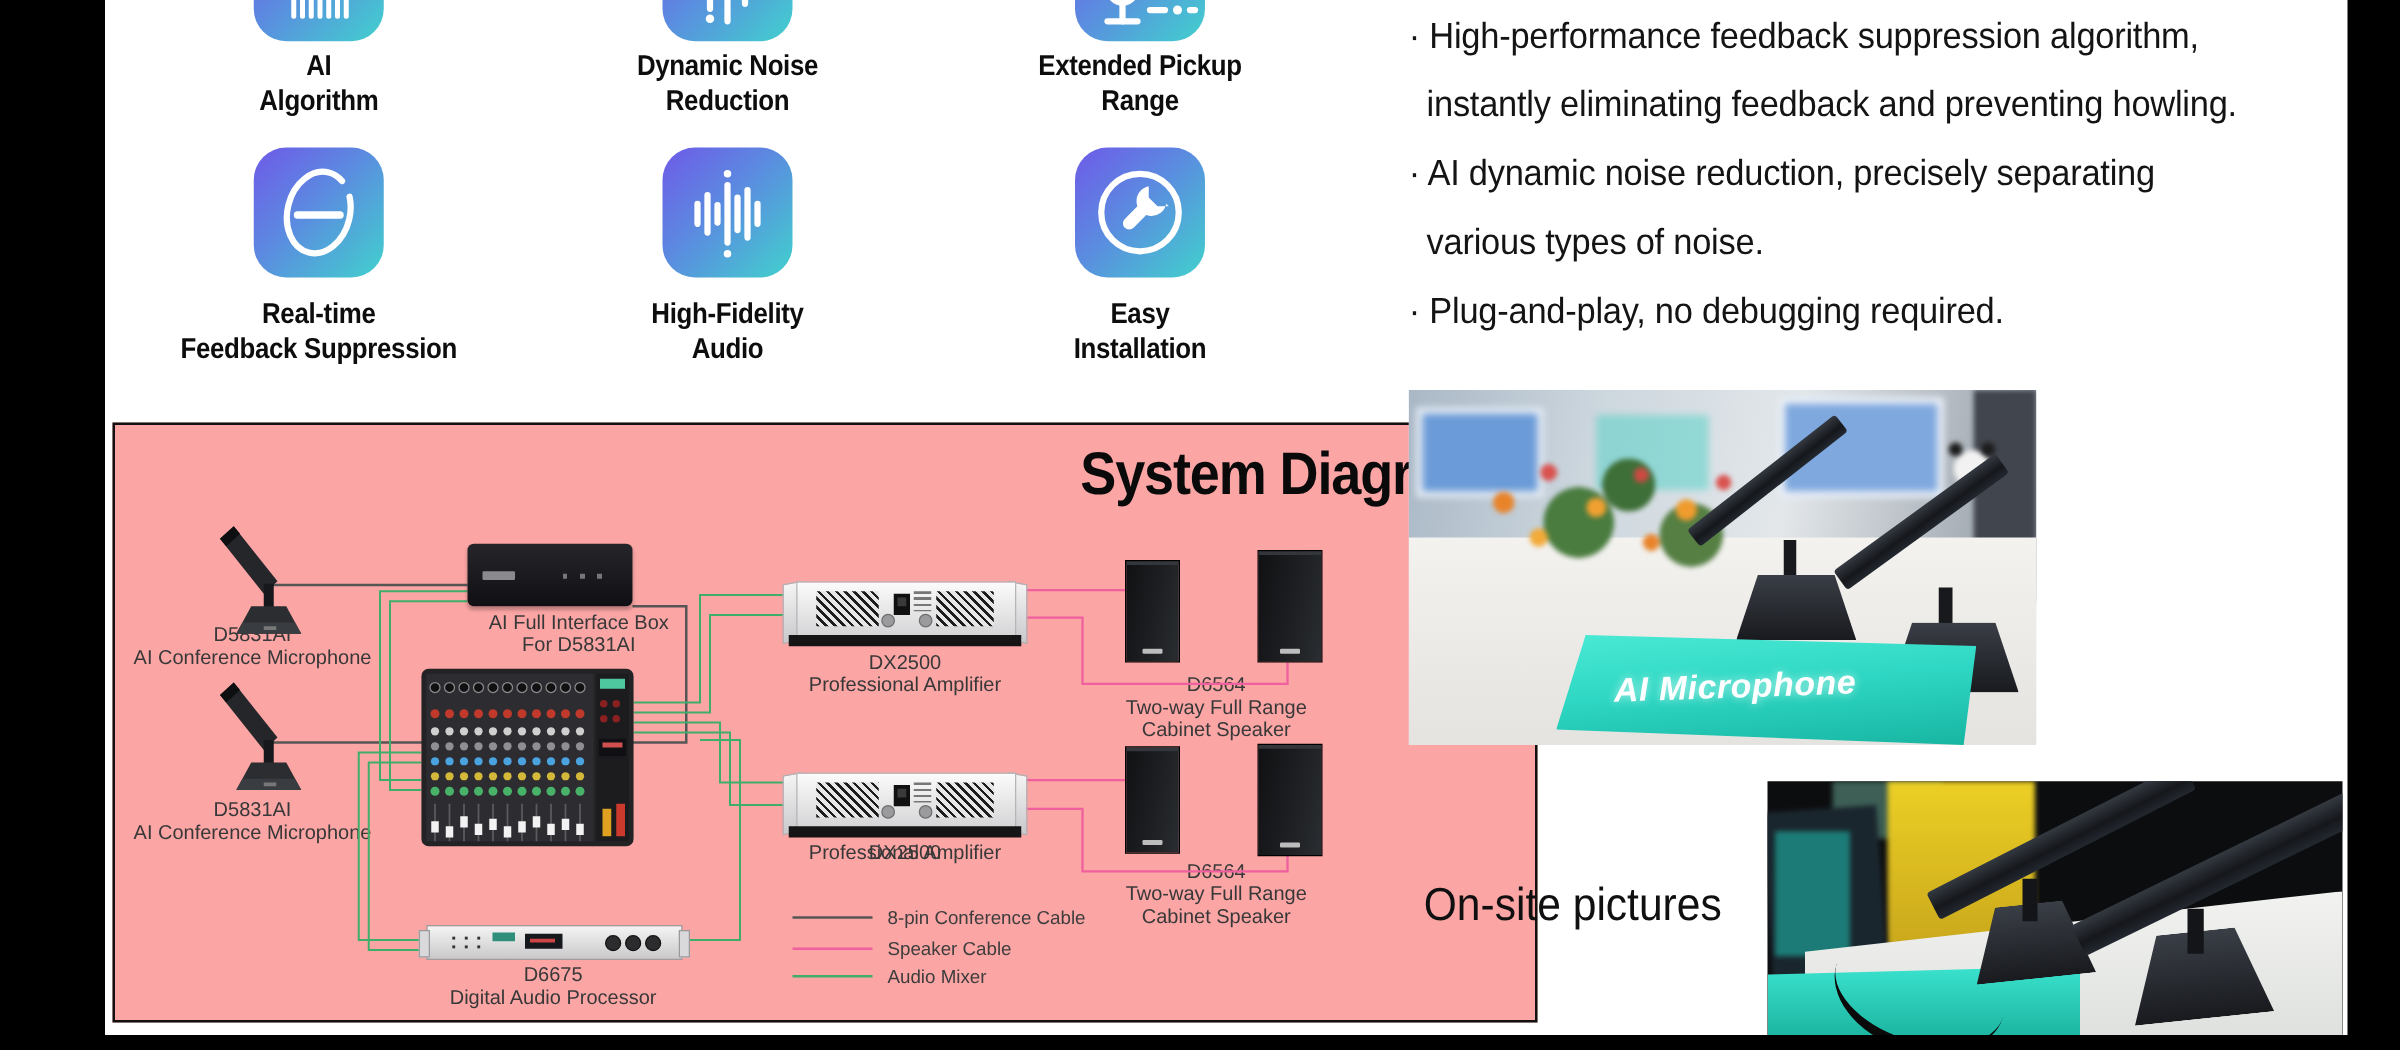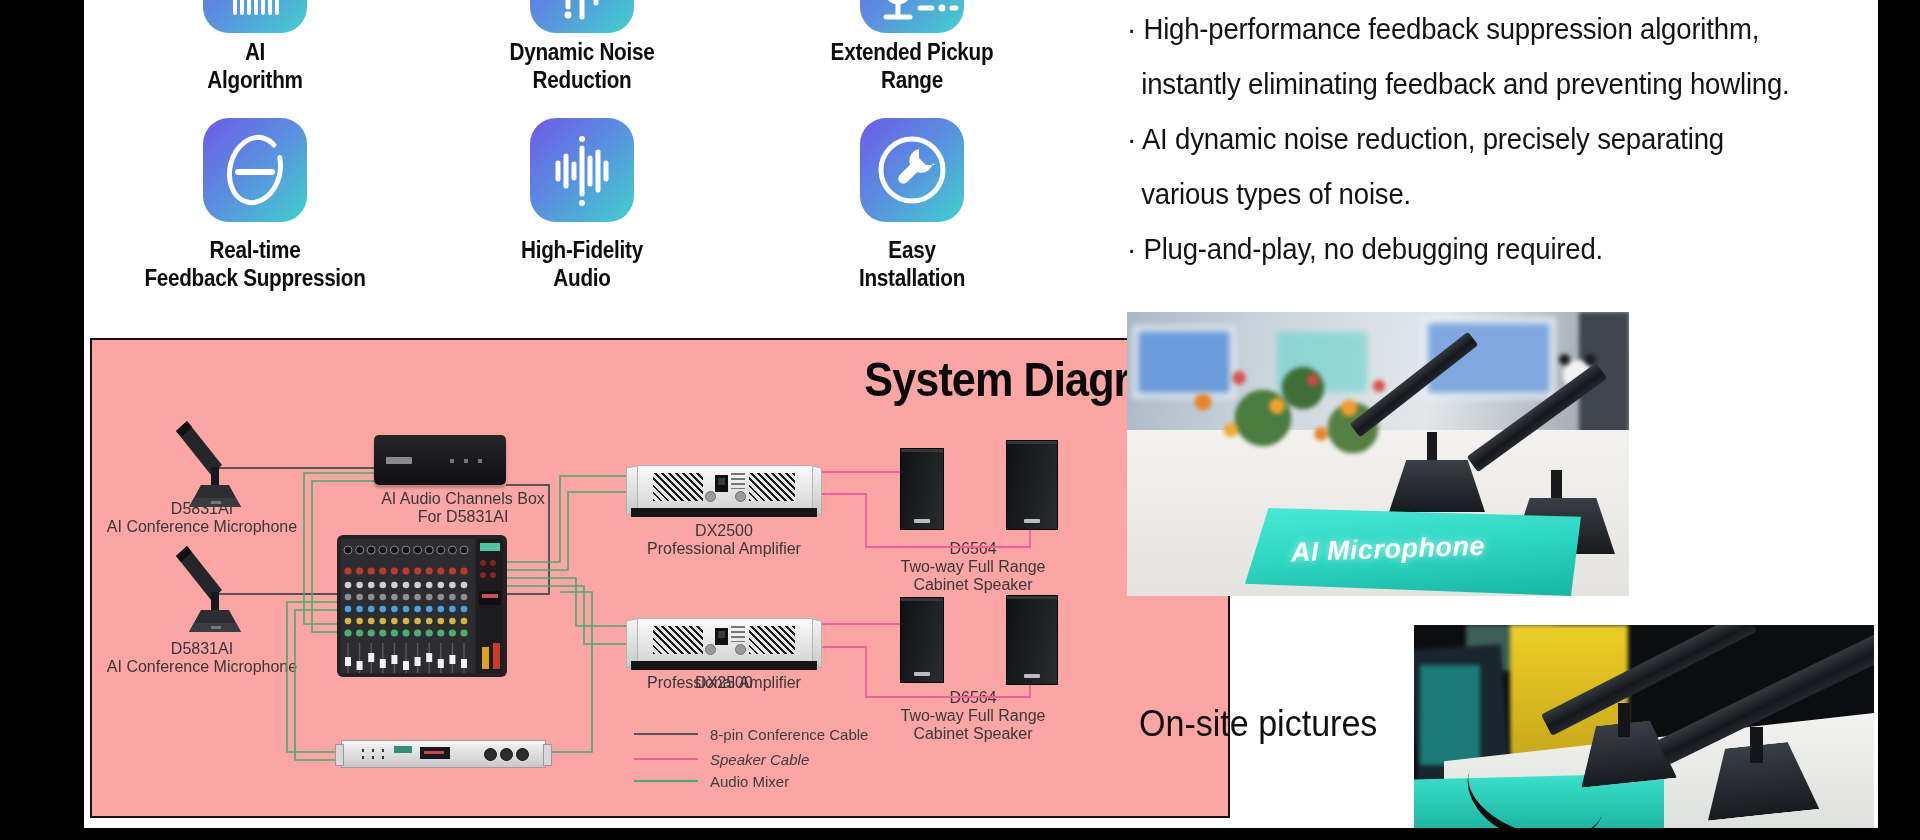--- a/index.html
+++ b/index.html
@@ -255,21 +255,21 @@
     <div class="dev-label" style="left:10px;top:300px;width:200px;">
       <div>D5831AI</div>
       <div>AI Conference Microphone</div>
     </div>
 
     <div class="dev ifbox" style="left:282px;top:95px;">
       <div class="logo"></div>
       <div class="dots"></div>
     </div>
     <div class="dev-label" style="left:287px;top:150px;width:168px;">
-      <div>AI Audio Channels Box</div>
+      <div>AI Full Interface Box</div>
       <div>For D5831AI</div>
     </div>
 
     <div class="dev" style="left:245px;top:193px;">
       <svg width="170" height="148" viewBox="0 0 170 148">
         <rect x="0" y="2" width="170" height="142" rx="6" fill="#232326"></rect>
         <rect x="4" y="6" width="134" height="134" fill="#2d2d31"></rect>
         <rect x="140" y="6" width="26" height="134" fill="#1c1c1f"></rect>
         <rect x="143" y="10" width="20" height="8" fill="#4fc79e"></rect>
         <g fill="#111" stroke="#8a8a8e" stroke-width="1">
@@ -458,26 +458,30 @@
     <div class="dev proc" style="left:249px;top:400px;">
       <div class="ear" style="left:-7px;"></div>
         <div class="ear" style="right:-7px;"></div>
       <div class="grid"></div>
         <div class="scr"></div>
         <div class="disp"></div>
       <div class="kb" style="left:142px;"></div>
         <div class="kb" style="left:158px;"></div>
         <div class="kb" style="left:174px;"></div>
     </div>
+    <div class="dev-label" style="left:249px;top:432px;width:203px;">
+      <div>D6675</div>
+      <div>Digital Audio Processor</div>
+    </div>
 
     <div class="legend-row" style="top:384px;">
       <span class="lg-line" style="background:#555555;"></span>
       <span class="lg-text">8-pin Conference Cable</span>
     </div>
-    <div class="legend-row" style="top:409px;font-style:italic;">
+    <div class="legend-row" style="top:409px;">
       <span class="lg-line" style="background:#f0609f;"></span>
       <span class="lg-text">Speaker Cable</span>
     </div>
     <div class="legend-row" style="top:431px;">
       <span class="lg-line" style="background:#3fae6a;"></span>
       <span class="lg-text">Audio Mixer</span>
     </div>
   </div>
 
   <div class="photo ph1">

